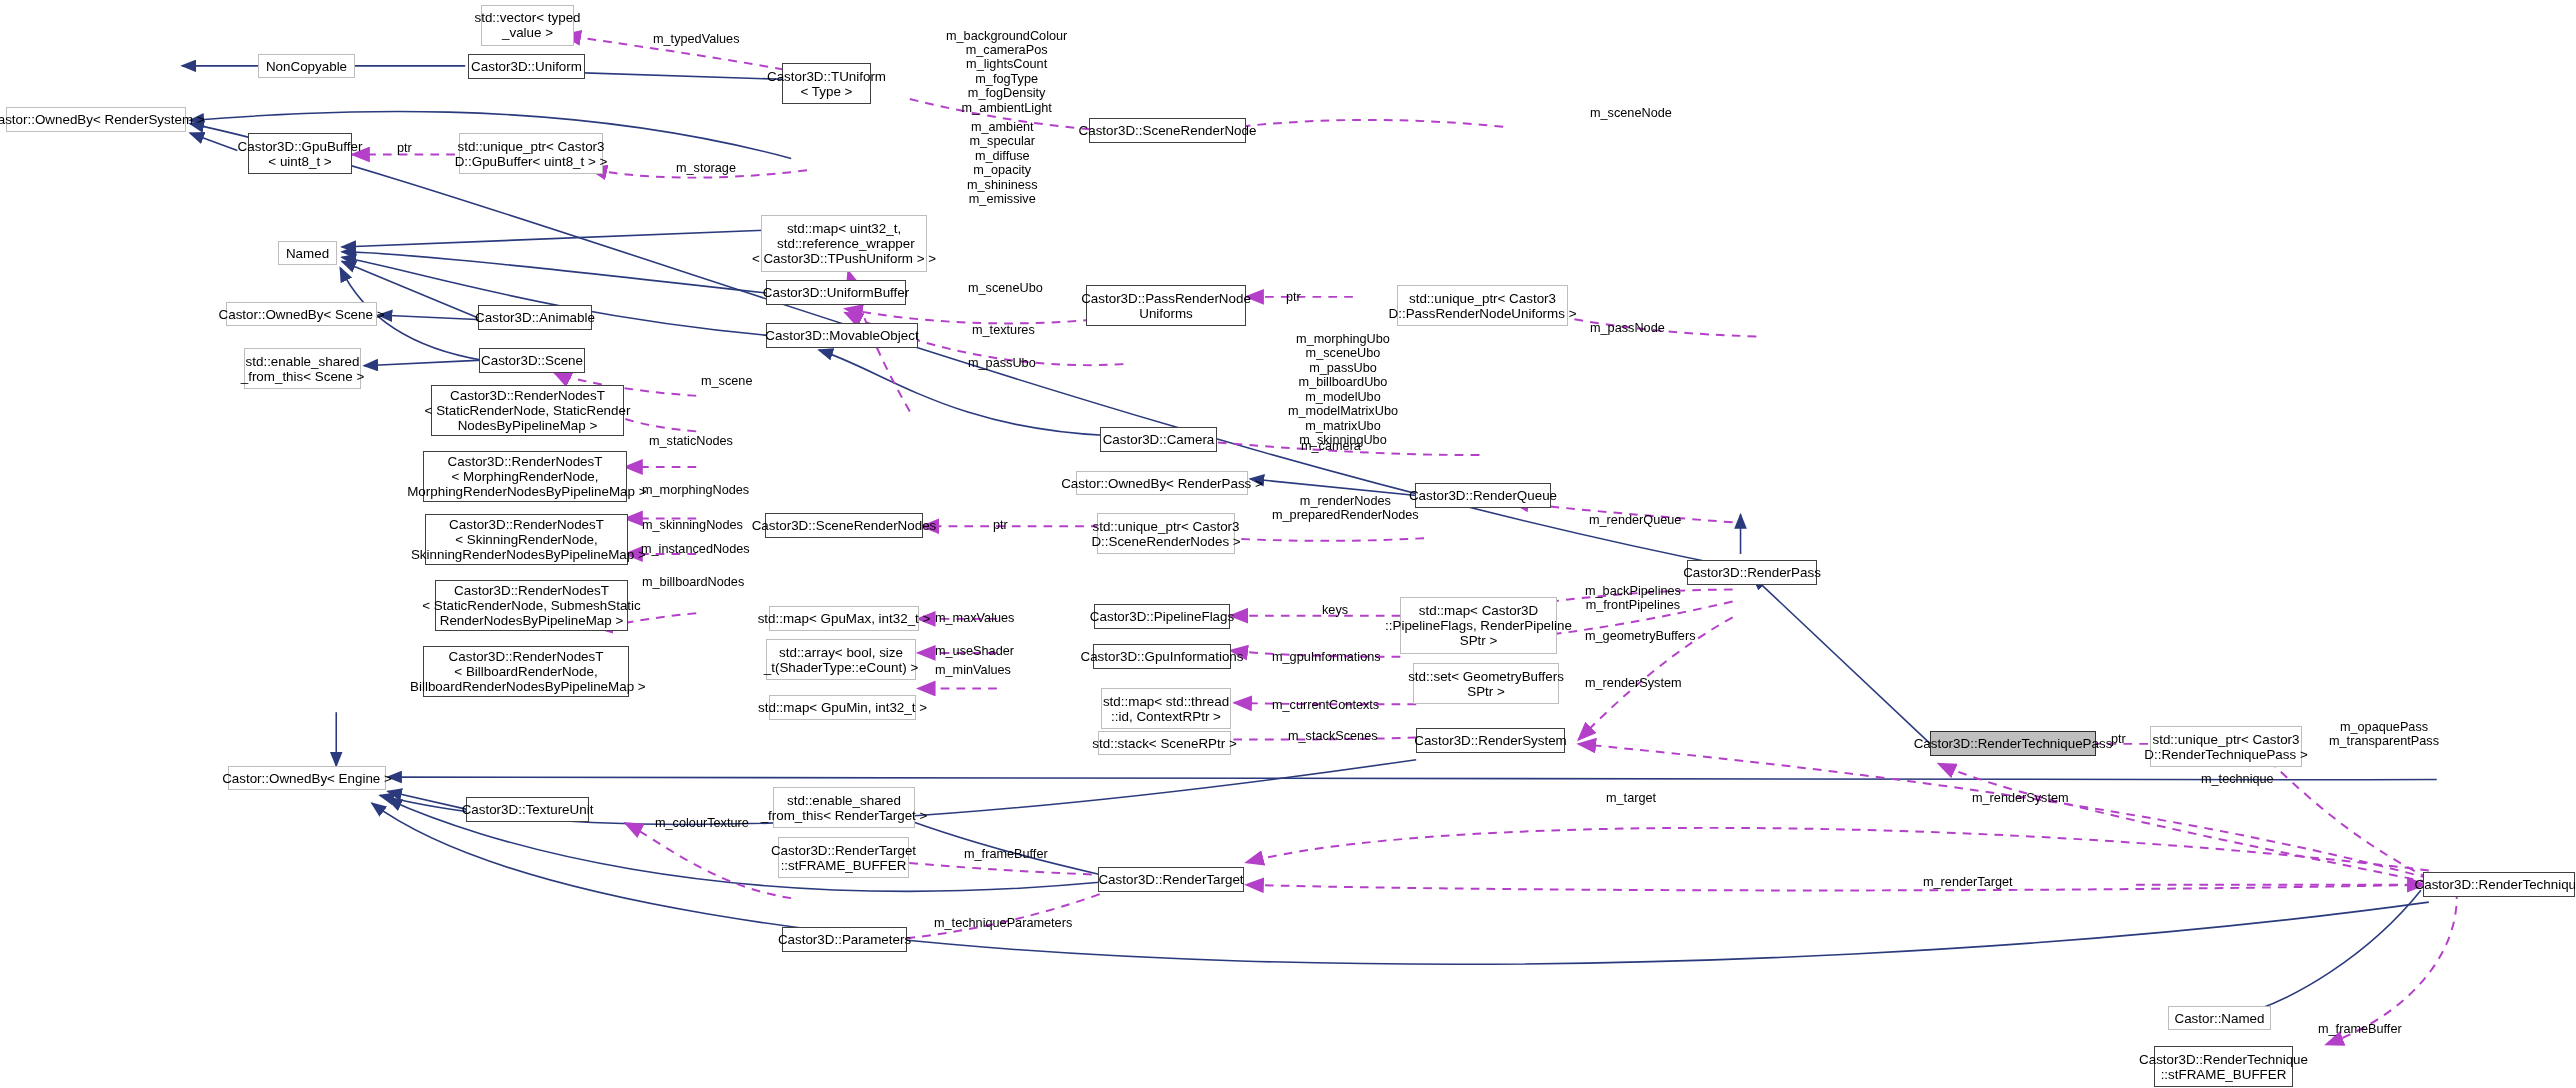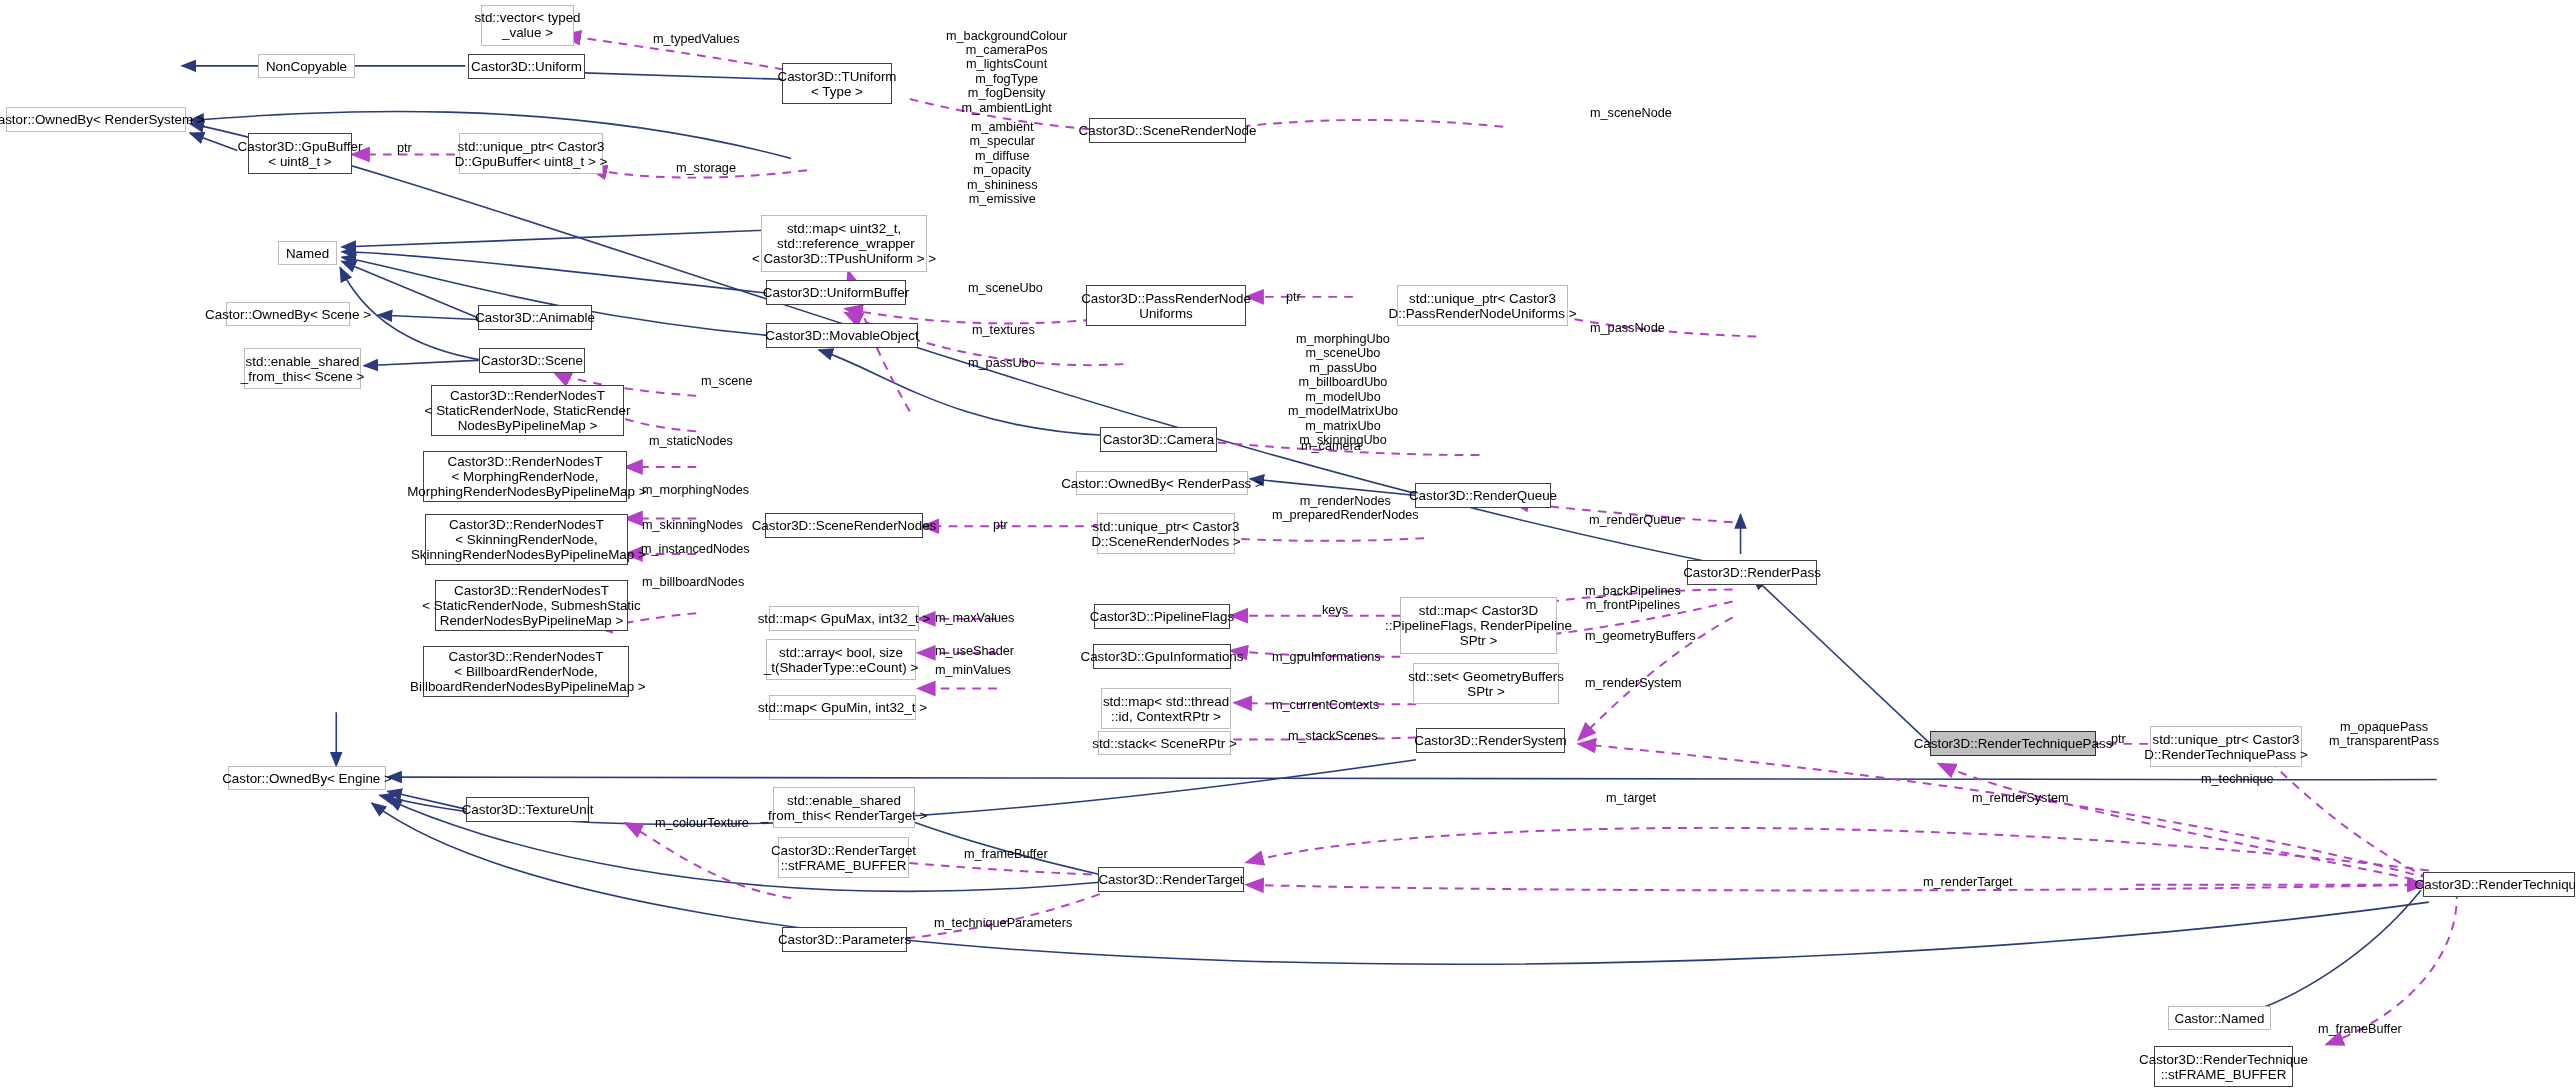--- a/index.html
+++ b/index.html
@@ -171,38 +171,38 @@
 
   <div class="node n-plain" style="left:6.3px;top:107px;width:180px;height:25px;"><span>Castor::OwnedBy&lt; RenderSystem &gt;</span></div>
 
   <div class="node n-plain" style="left:258px;top:54px;width:97px;height:24px;"><span>NonCopyable</span></div>
 
   <div class="node n-plain" style="left:481px;top:4.7px;width:93px;height:41px;"><span>std::vector&lt; typed
 _value &gt;</span></div>
 
   <div class="node n-class" style="left:468px;top:54px;width:117px;height:25px;"><span>Castor3D::Uniform</span></div>
 
-  <div class="node n-class" style="left:782px;top:63px;width:110px;height:41px;"><span>Castor3D::TUniform
+  <div class="node n-class" style="left:782px;top:63px;width:89px;height:41px;"><span>Castor3D::TUniform
 &lt; Type &gt;</span></div>
 
   <div class="node n-class" style="left:248px;top:133px;width:104px;height:41px;"><span>Castor3D::GpuBuffer
 &lt; uint8_t &gt;</span></div>
 
   <div class="node n-plain" style="left:459px;top:133px;width:144px;height:41px;"><span>std::unique_ptr&lt; Castor3
 D::GpuBuffer&lt; uint8_t &gt; &gt;</span></div>
 
   <div class="node n-class" style="left:1089px;top:118px;width:157px;height:25px;"><span>Castor3D::SceneRenderNode</span></div>
 
   <div class="node n-plain" style="left:278px;top:241px;width:59px;height:24px;"><span>Named</span></div>
 
   <div class="node n-plain" style="left:761px;top:215px;width:166px;height:57px;"><span>std::map&lt; uint32_t,
  std::reference_wrapper
 &lt; Castor3D::TPushUniform &gt; &gt;</span></div>
 
-  <div class="node n-plain" style="left:226px;top:302px;width:124px;height:24px;"><span>Castor::OwnedBy&lt; Scene &gt;</span></div>
+  <div class="node n-plain" style="left:226px;top:302px;width:151px;height:24px;"><span>Castor::OwnedBy&lt; Scene &gt;</span></div>
 
   <div class="node n-class" style="left:478px;top:305px;width:114px;height:25px;"><span>Castor3D::Animable</span></div>
 
   <div class="node n-class" style="left:766px;top:280px;width:140px;height:25px;"><span>Castor3D::UniformBuffer</span></div>
 
   <div class="node n-class" style="left:766px;top:323px;width:152px;height:25px;"><span>Castor3D::MovableObject</span></div>
 
   <div class="node n-class" style="left:1086px;top:285px;width:160px;height:41px;"><span>Castor3D::PassRenderNode
 Uniforms</span></div>
 

